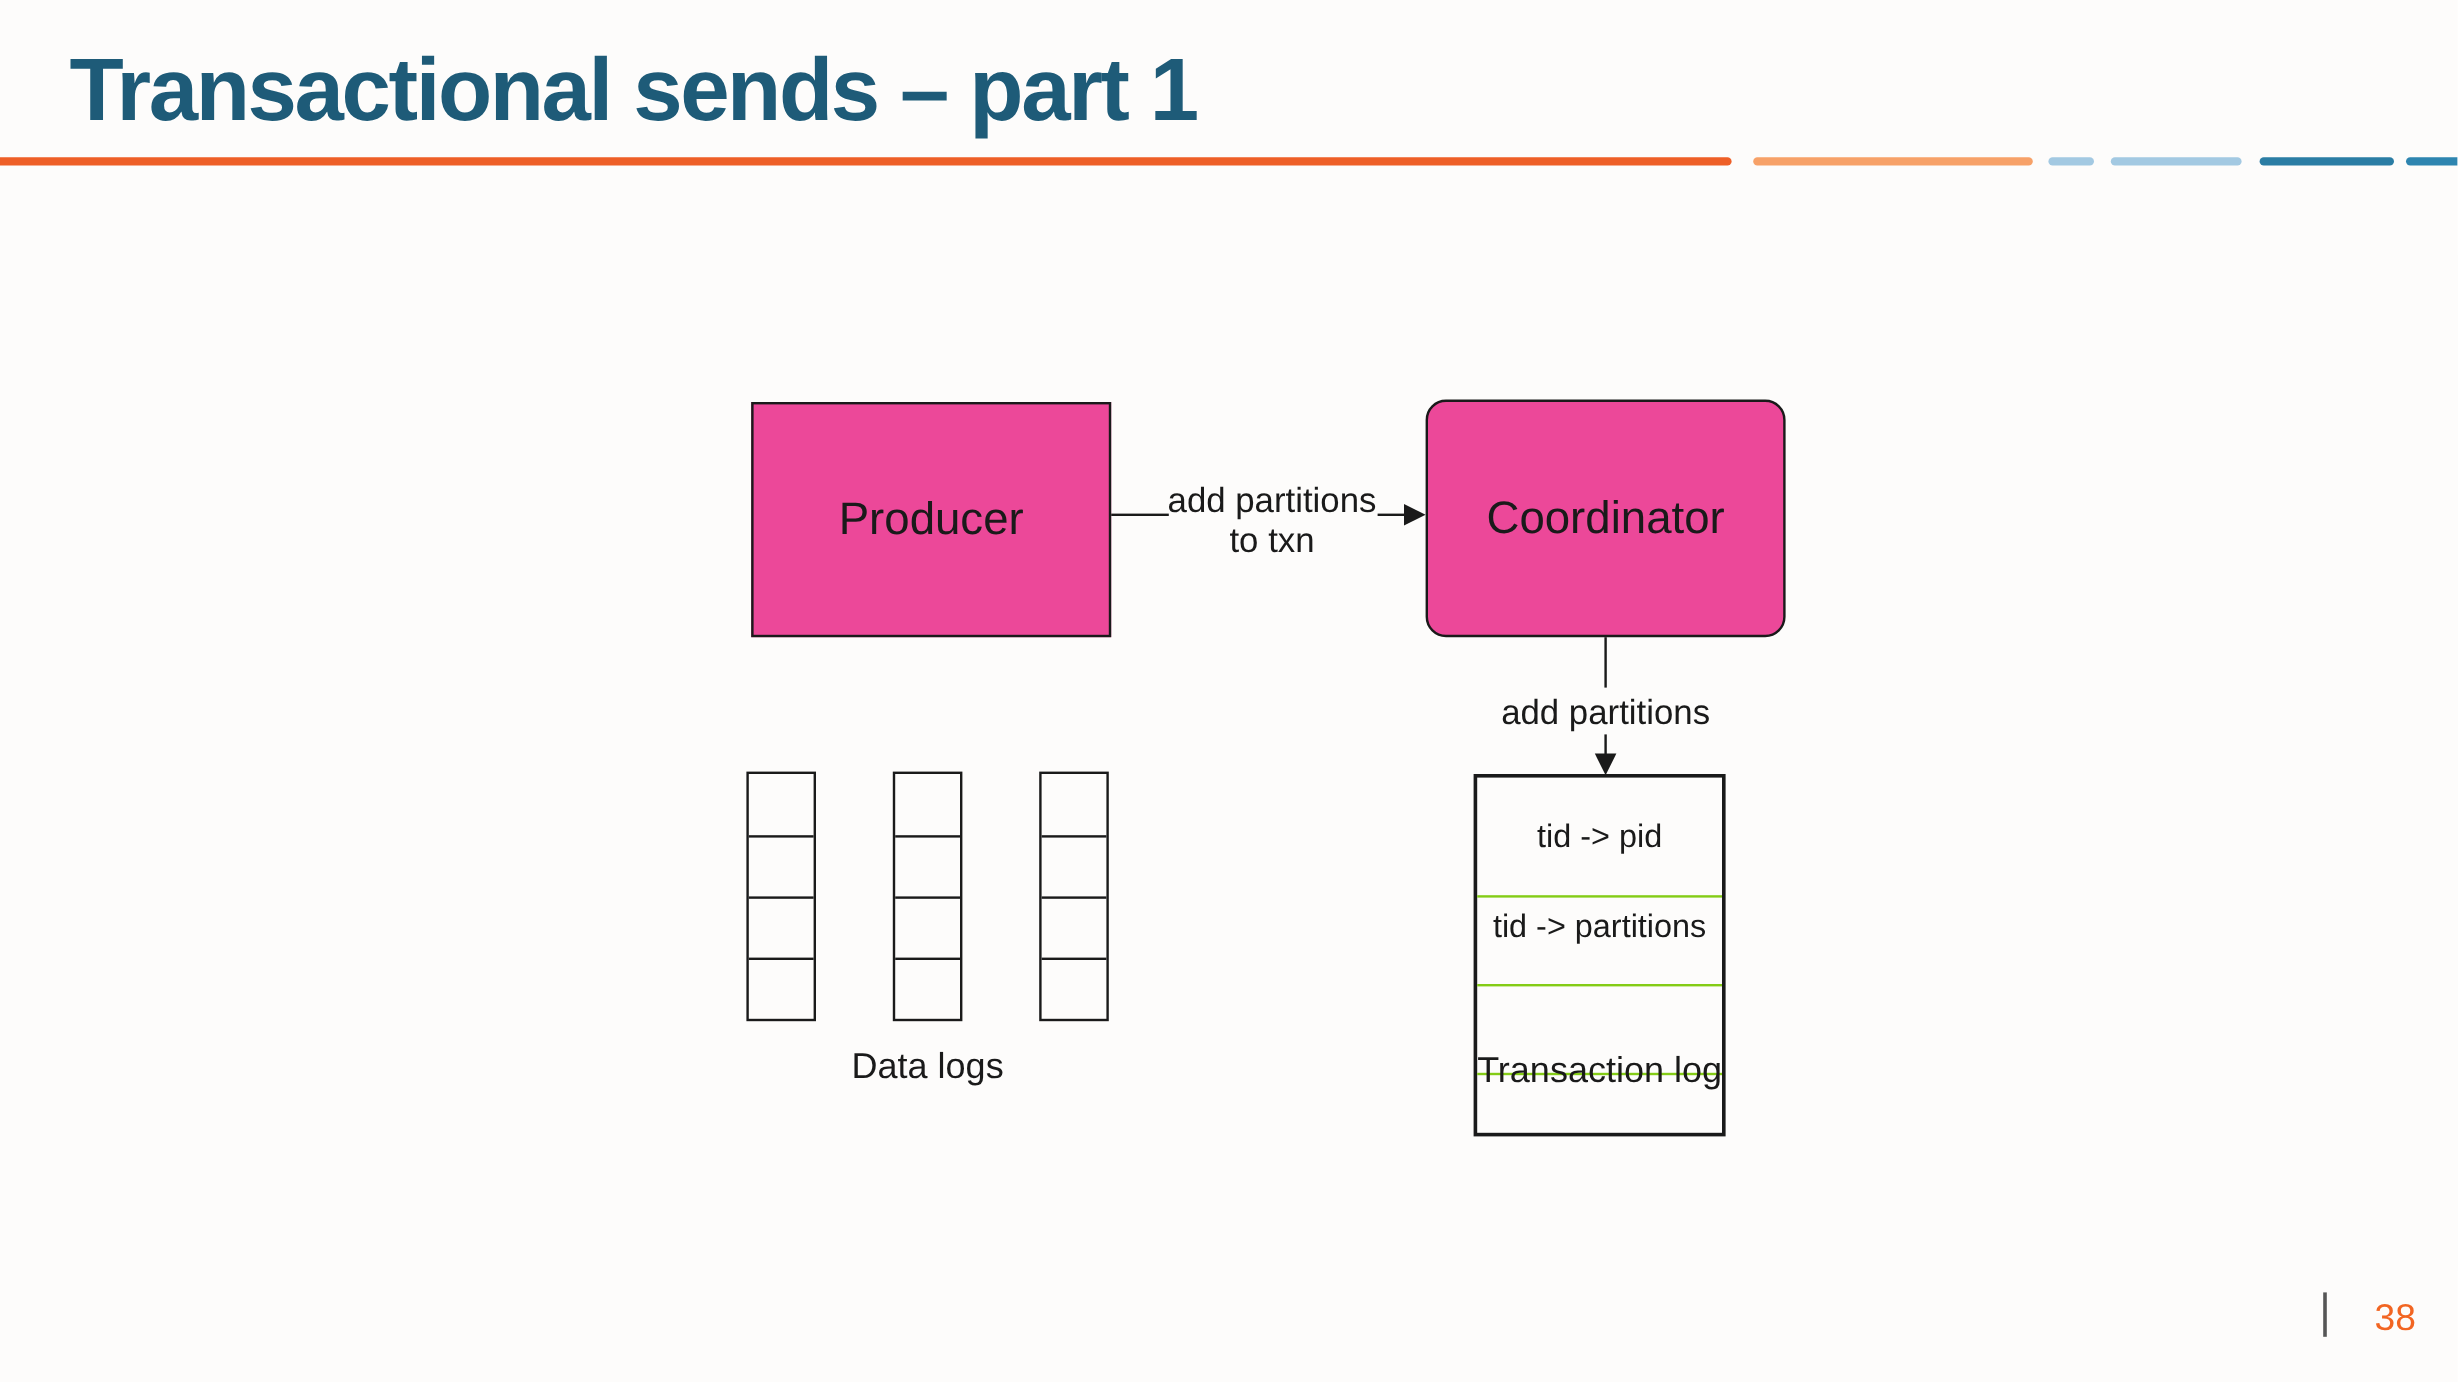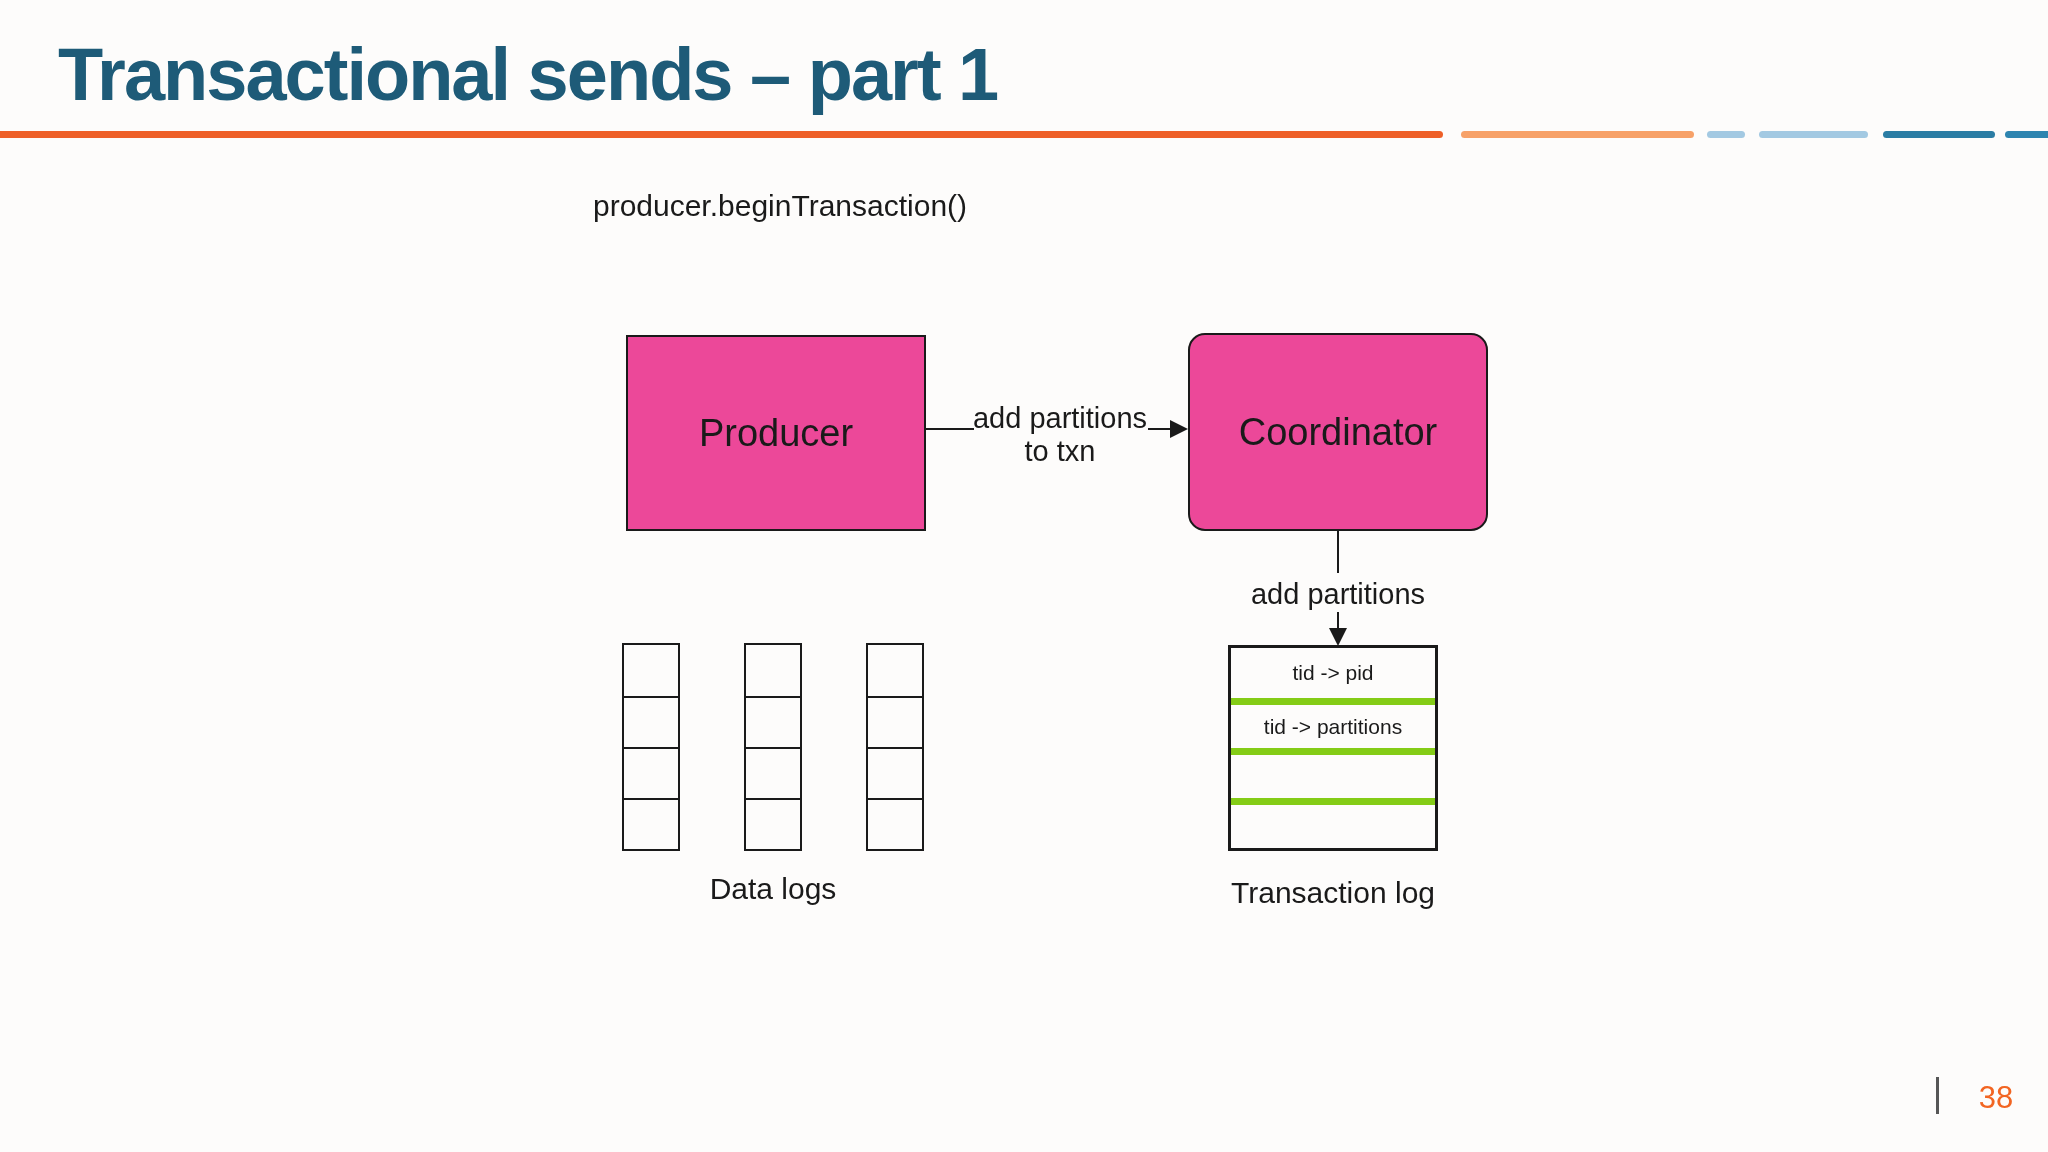--- a/index.html
+++ b/index.html
@@ -102,24 +102,25 @@
     position: absolute;
     left: 1228px; top: 645px; width: 210px;
     border: 3px solid #1a1a1a;
     background: #fdfcfb;
   }
   .txn-row {
     height: 50px;
     display: flex;
     align-items: center;
     justify-content: center;
-    font-size: 21px;
-    color: #1a1a1a;
-  }
-  .txn-row + .txn-row { border-top: 7px solid #84cc16; }
+    font-size: 27px;
+    color: #1a1a1a;
+    margin-top: 24px;
+  }
+  .txn-row + .txn-row { border-top: 2px solid #84cc16; }
   .txn-caption {
     position: absolute;
     left: 1188px; top: 876px; width: 290px;
     text-align: center;
     font-size: 30px;
     color: #1a1a1a;
   }
 
   
   .log-col {
@@ -187,21 +188,20 @@
   <div class="title">Transactional sends – part 1</div>
 
   <div class="rule-seg rule-main"></div>
   <div class="rule-seg rule-seg2"></div>
   <div class="rule-seg rule-seg3"></div>
   <div class="rule-seg rule-seg4"></div>
   <div class="rule-seg rule-seg5"></div>
   <div class="rule-seg rule-seg6"></div>
 
   <div class="code-caption">
-    <div>producer.beginTransaction()</div>
   </div>
 
   <div class="node producer-box">
     <span>Producer</span>
   </div>
 
   <div class="h-line-1"></div>
   <div class="edge-label-ptc">
     <div>add partitions</div>
     <div>to txn</div>

